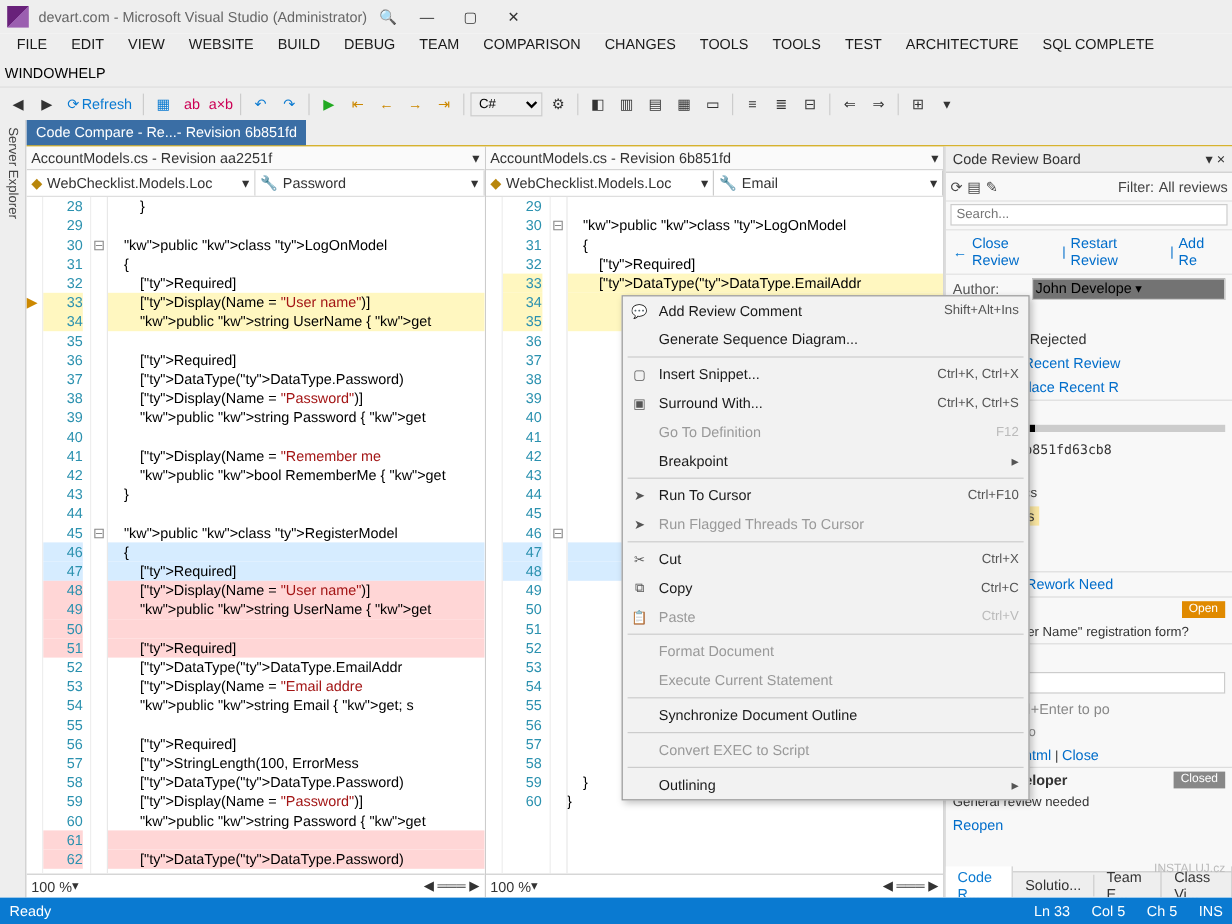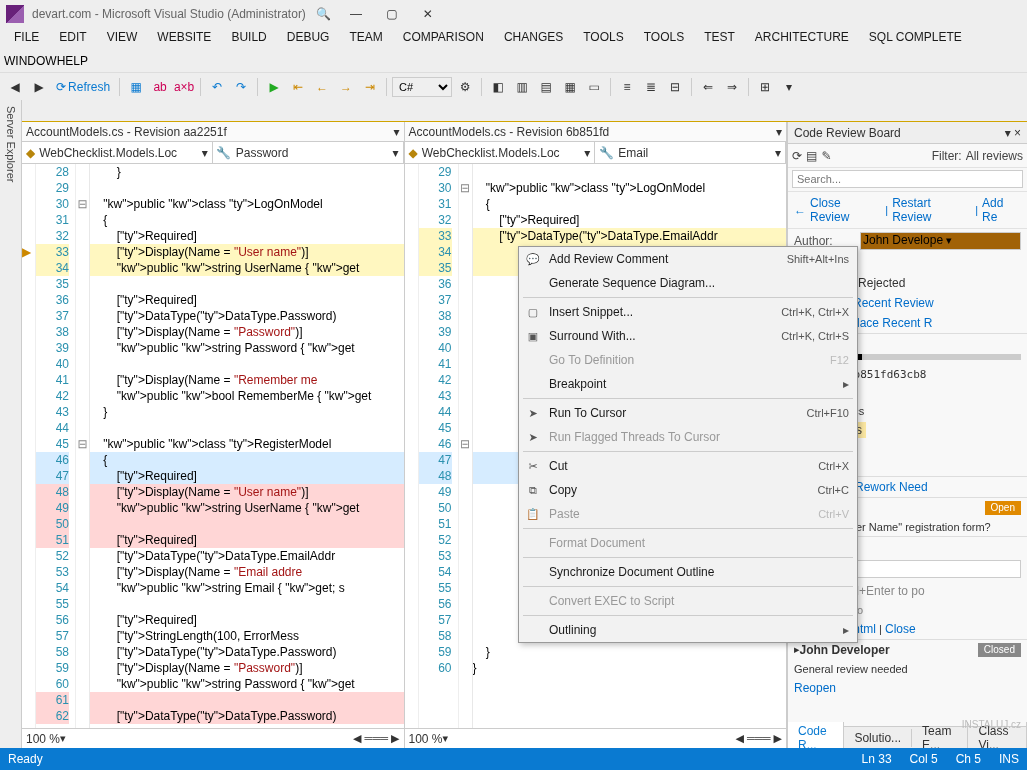--- a/index.html
+++ b/index.html
@@ -54,21 +54,21 @@
 
 .review { width: 240px; border-left: 1px solid #ccc; display: flex; flex-direction: column; background: #f8f8f8; overflow: hidden;}
 .review .rv-title { height: 22px; background: #eee; padding: 0 6px; display: flex; align-items: center; font-size: 11px; color: #333; border-bottom: 1px solid #ccc;}
 .review .rv-tools { height: 24px; display: flex; align-items: center; padding: 0 4px; gap: 4px; border-bottom: 1px solid #e2e2e2; font-size: 11px; color: #444;}
 .rv-search { height: 24px; padding: 2px 4px; border-bottom: 1px solid #e2e2e2;}
 .rv-search input { width: 100%; height: 18px; border: 1px solid #ccc; padding: 0 4px; font-size: 11px; color: #999;}
 .rv-links { padding: 4px 6px; font-size: 11px; color: #006dca; border-bottom: 1px solid #e2e2e2; display:flex; gap:4px; align-items:center;}
 .rv-links a { color: #006dca; text-decoration: none; }
 .rv-row { padding: 3px 6px; font-size: 11px; display: flex; gap: 6px; align-items: center;}
 .rv-row .lbl { color: #555; width: 60px; }
-.rv-row select, .rv-row .bx { flex: 1; border: 1px solid #ccc; height: 18px; font-size: 11px; padding:0 2px; background:#a16207;}
+.rv-row select, .rv-row .bx { flex: 1; border: 1px solid #ccc; height: 18px; font-size: 11px; padding:0 2px; background:#737373;}
 .rv-badge { padding: 1px 6px; font-size: 10px; color: #fff; }
 .rv-badge.open { background: #e08a00; }
 .rv-badge.closed { background: #888; }
 .rv-sec { padding: 3px 6px; font-size: 11px; color: #333; }
 .rv-link { color: #006dca; }
 .rv-file-active { background: #fbe7a2; padding:1px 4px;}
 
 .statusbar { height: 22px; background: #0a7ad1; color: #fff; display: flex; align-items: center; padding: 0 8px; font-size: 11px; gap: 18px; }
 .statusbar .sp { margin-left: auto; }
 
@@ -159,20 +159,23 @@
   <div class="tb">▾</div>
 </div>
 
 <div class="body-row">
   <div class="sidetab">
     <div class="vt">Server Explorer</div>
   </div>
 
   <div class="editor-wrap">
     <div class="tabstrip" id="tabstrip">
+        <div class="doctab inactive">
+          <span>Code Compare - Re...- Revision 6b851fd</span>
+        </div>
       </div>
 
     <div class="editors">
 
       <div class="pane">
         <div class="pane-hdr">
             <span>AccountModels.cs - Revision aa2251f</span>
             <span style="margin-left:auto;">▾</span>
           </div>
         <div class="pane-dd">
@@ -552,20 +555,23 @@
     </div>
     <div class="row dis">
       <span class="ico">📋</span>
       <span>Paste</span>
       <span class="sc">Ctrl+V</span>
     </div>
     <hr>
     <div class="row dis">
       <span>Format Document</span>
     </div>
+    <div class="row dis">
+      <span>Execute Current Statement</span>
+    </div>
     <hr>
     <div class="row">
       <span>Synchronize Document Outline</span>
     </div>
     <hr>
     <div class="row dis">
       <span>Convert EXEC to Script</span>
     </div>
     <hr>
     <div class="row">

